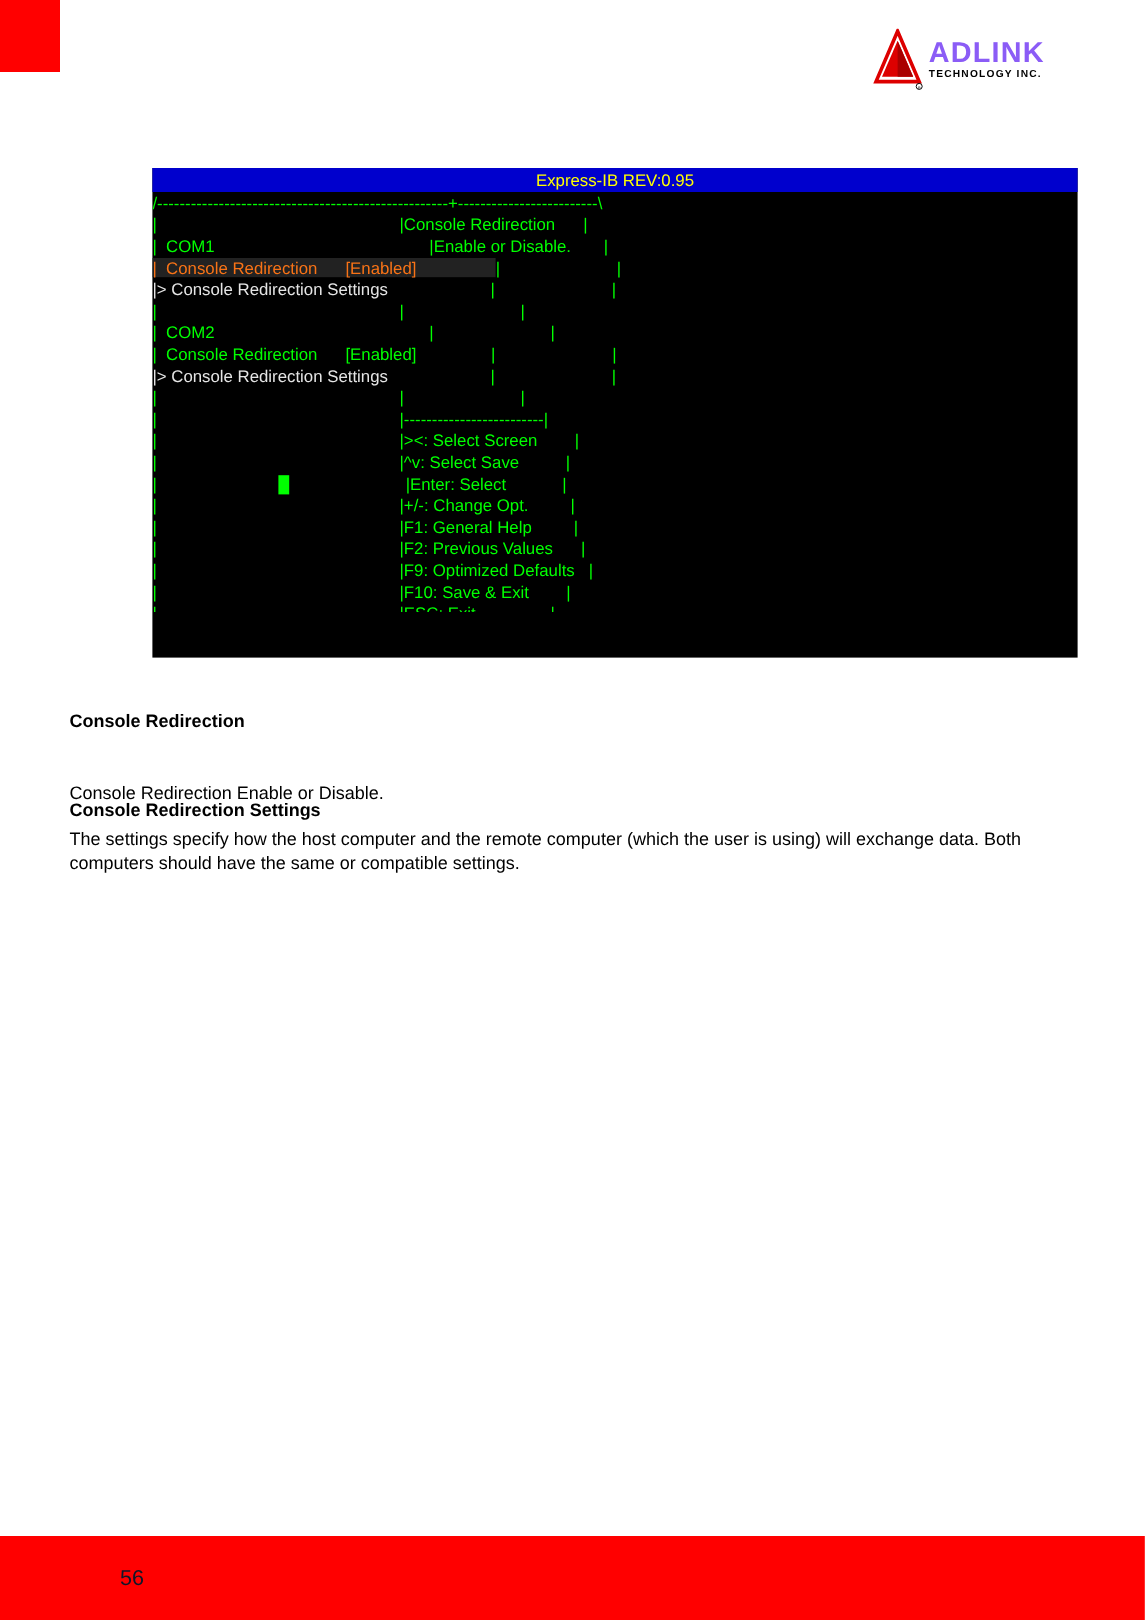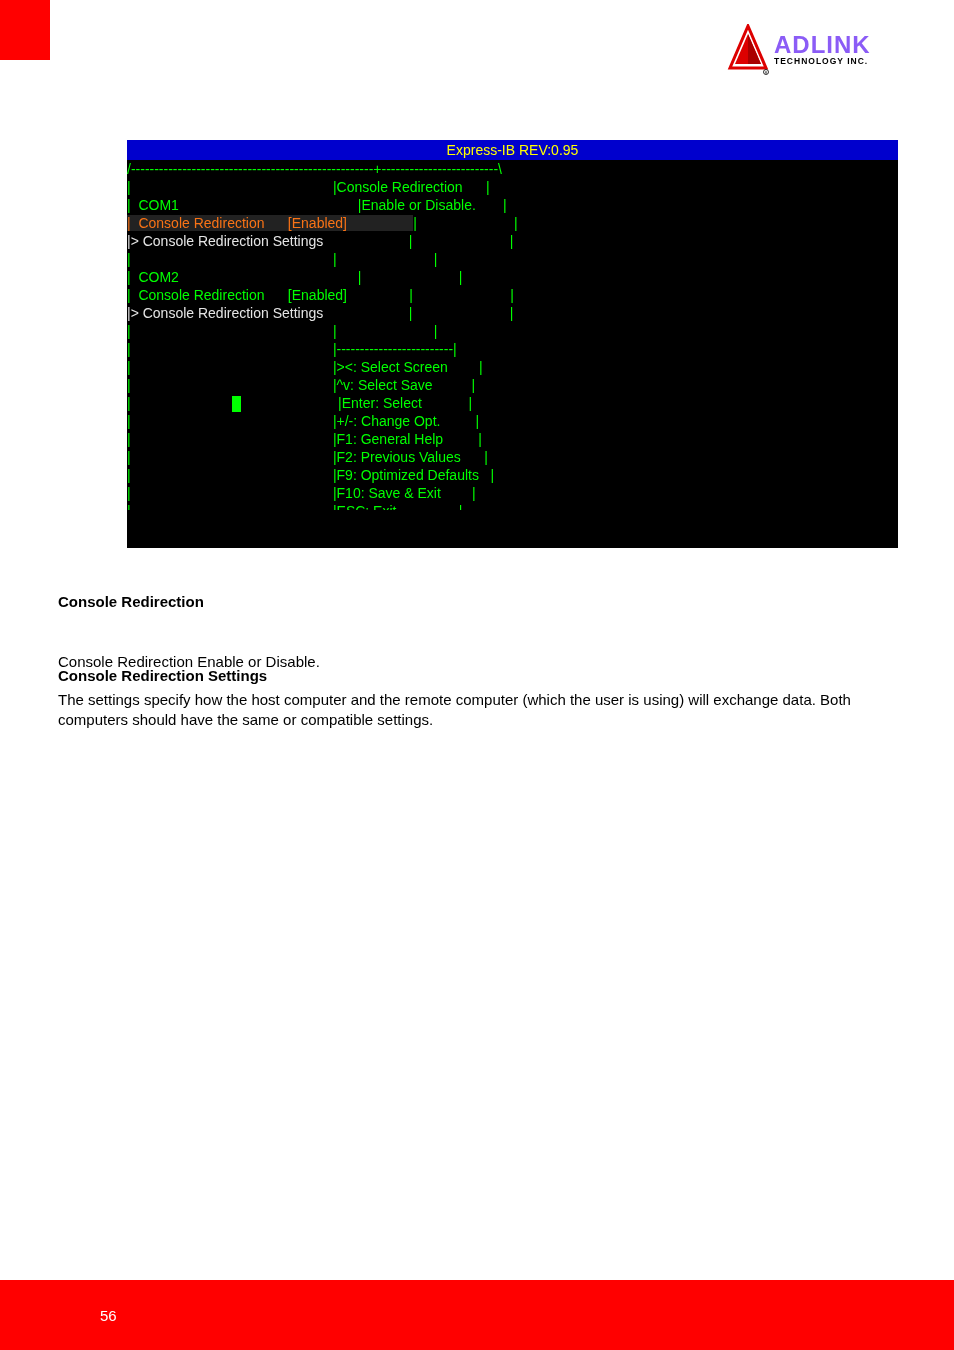--- a/index.html
+++ b/index.html
@@ -20,21 +20,21 @@
   .bios-body { padding: 0 0; color: #0f0; white-space: pre; overflow: hidden; height: 350px; }
   .bios-body .dim { color: #e5e5e5; }
   .bios-body .sel { color: #f97316; background: #222; }
   .bios-footer { background: #0000cd; color: #ff0; height: 20px; text-align: center; line-height: 20px; font-size: 13px; }
   .cursor { background: #0f0; display: inline-block; width: 9px; height: 16px; vertical-align: middle; }
 
   .body-text { position: absolute; left: 58px; right: 58px; color: #000; font-size: 15px; line-height: 1.35; }
   .body-text.h { font-weight: bold; }
 
   .footer-bar { position: absolute; bottom: 0; left: 0; right: 0; height: 70px; background: #f00; display: flex; align-items: center; }
-  .page-num { color: #ffffff; margin-left: 100px; font-size: 15px; }
+  .page-num { color: #0f172a; margin-left: 100px; font-size: 18px; }
 </style>
 </head>
 <body>
 
 <div class="red-tab"></div>
 
 <div class="logo">
   <svg width="44" height="52" viewBox="0 0 44 52">
     <path d="M 22 2 L 40 44 L 4 44 Z" fill="none" stroke="#d00" stroke-width="3"></path>
     <path d="M 22 10 L 35 40 L 9 40 Z" fill="#d00"></path>

